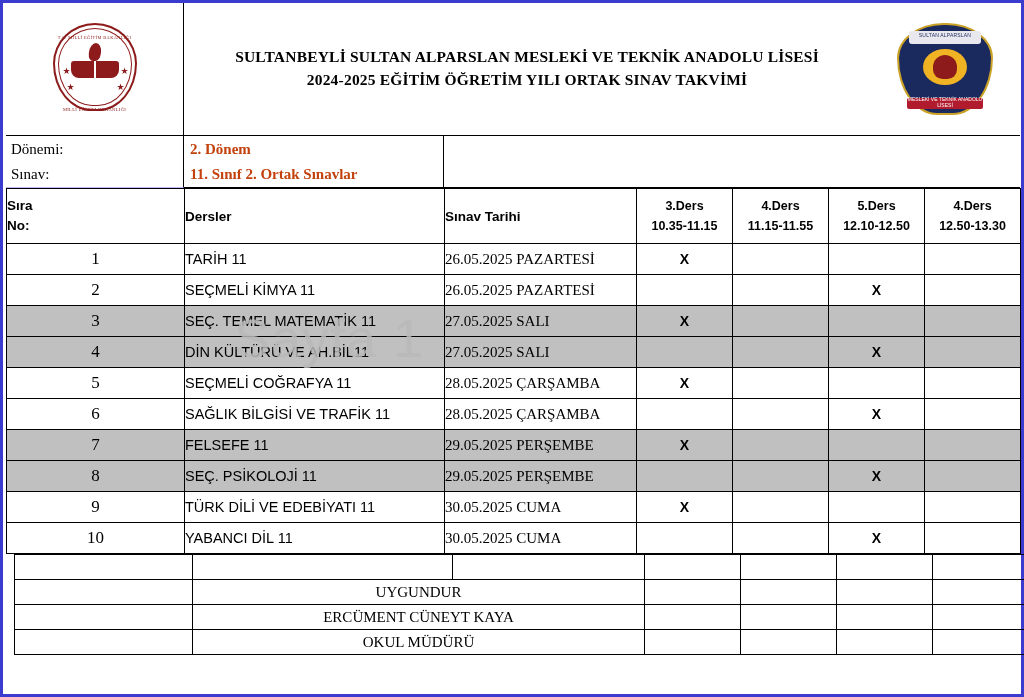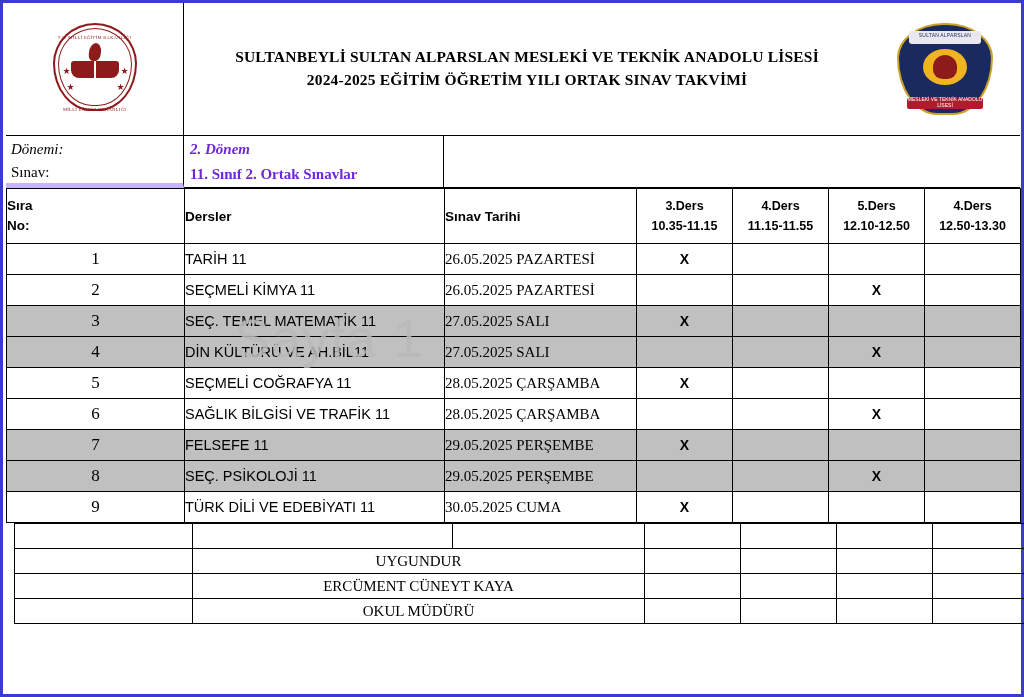--- a/index.html
+++ b/index.html
@@ -214,48 +214,48 @@
 
   
   .info-row {
     display: flex;
     height: 26px;
     box-sizing: border-box;
   }
   .info-row .lbl {
     width: 178px;
     border-right: 1.5px solid #000;
-    border-bottom: 5px solid #c4b5fd;
+    border-bottom: 1px solid #c4b5fd;
     box-sizing: border-box;
     display: flex;
     align-items: center;
     padding-left: 5px;
     font-family: "Liberation Serif", serif;
     font-size: 15px;
     color: #000;
   }
   .info-row .val {
     width: 260px;
     border-right: 1.5px solid #000;
     border-bottom: 1px solid #000;
     box-sizing: border-box;
     display: flex;
     align-items: center;
     padding-left: 6px;
     font-family: "Liberation Serif", serif;
     font-weight: bold;
     font-size: 15px;
-    color: #6d28d9;
+    color: #c2410c;
   }
   .info-row .rest {
     flex: 1;
     border-bottom: 1px solid #000;
     box-sizing: border-box;
   }
-  .info-row.first .lbl, .info-row.first .val { border-bottom: none; font-style: italic; }
+  .info-row.first .lbl, .info-row.first .val { border-bottom: none; }
   .info-row.first .rest { border-bottom: none; }
 
   
   table.sched {
     width: 1014px;
     border-collapse: collapse;
     table-layout: fixed;
     border-radius: 25px;
   }
   table.sched th, table.sched td {
@@ -526,20 +526,29 @@
           </tr>
           <tr>
             <td class="c-no">9</td>
             <td class="c-lesson">TÜRK DİLİ VE EDEBİYATI 11</td>
             <td class="c-date">30.05.2025 CUMA</td>
             <td class="c-mark">X</td>
             <td class="c-mark"></td>
             <td class="c-mark"></td>
             <td class="c-mark"></td>
           </tr>
+          <tr>
+            <td class="c-no">10</td>
+            <td class="c-lesson">YABANCI DİL 11</td>
+            <td class="c-date">30.05.2025 CUMA</td>
+            <td class="c-mark"></td>
+            <td class="c-mark"></td>
+            <td class="c-mark">X</td>
+            <td class="c-mark"></td>
+          </tr>
         </tbody>
     </table>
 
     <div class="footer">
       <table class="foot">
         <colgroup>
           <col class="col-no">
             <col class="col-lesson">
             <col class="col-date">
           <col class="col-hour">

